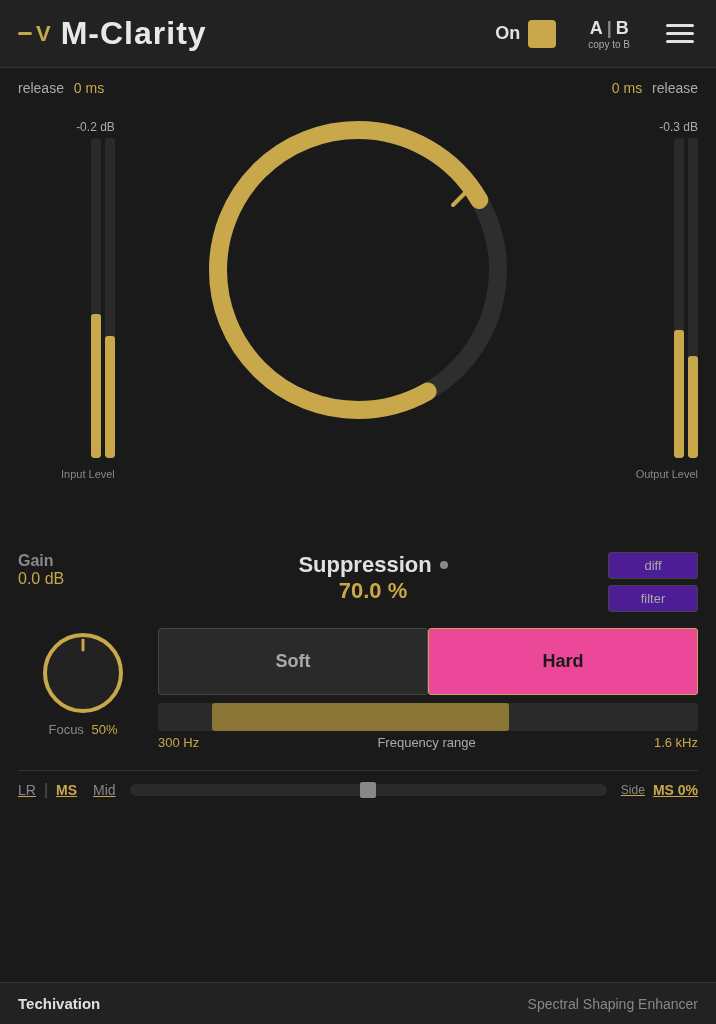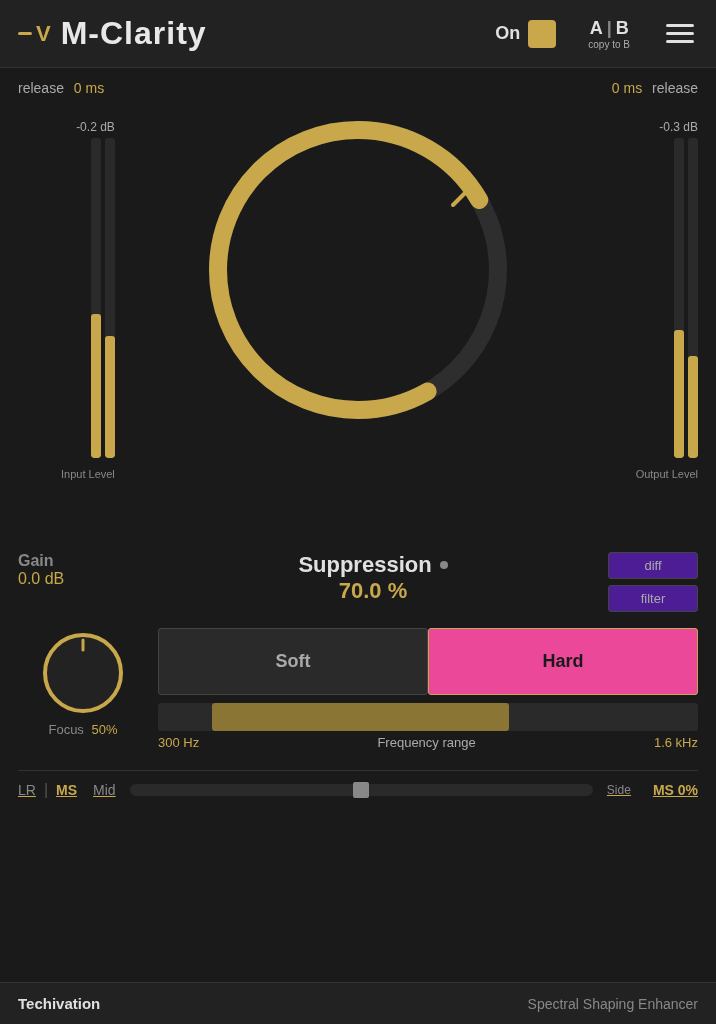--- a/index.html
+++ b/index.html
@@ -565,21 +565,21 @@
 
     <div class="lr-ms-row">
       <span class="lr-ms-label">LR</span>
       <span class="pipe">|</span>
       <span class="ms-label">MS</span>
       <span class="mid-label">Mid</span>
       <div class="ms-slider-track">
         <div class="ms-slider-thumb"></div>
       </div>
       <span class="side-label">Side</span>
-      <span class="ms-value" style="margin-left:14px;">MS 0%</span>
+      <span class="ms-value" style="margin-left:0;">MS 0%</span>
     </div>
   </div>
 </div>
 
 <div id="footer">
   <span class="footer-brand">Techivation</span>
   <span class="footer-desc">Spectral Shaping Enhancer</span>
 </div>
 
 </body></html>

